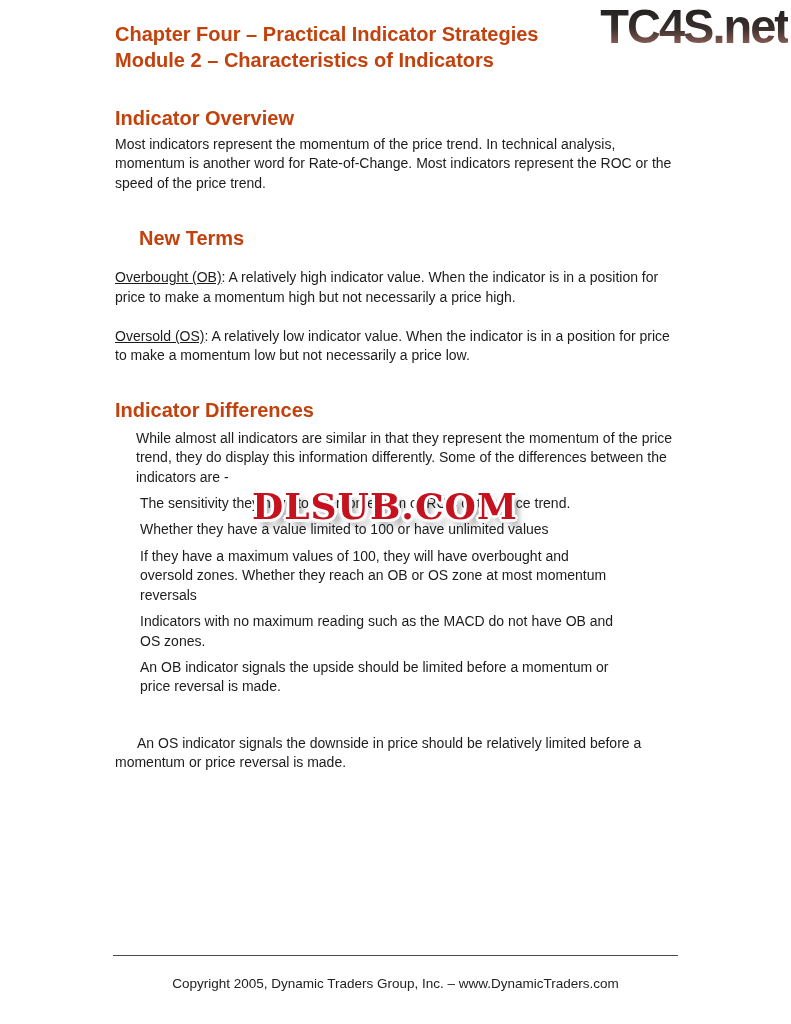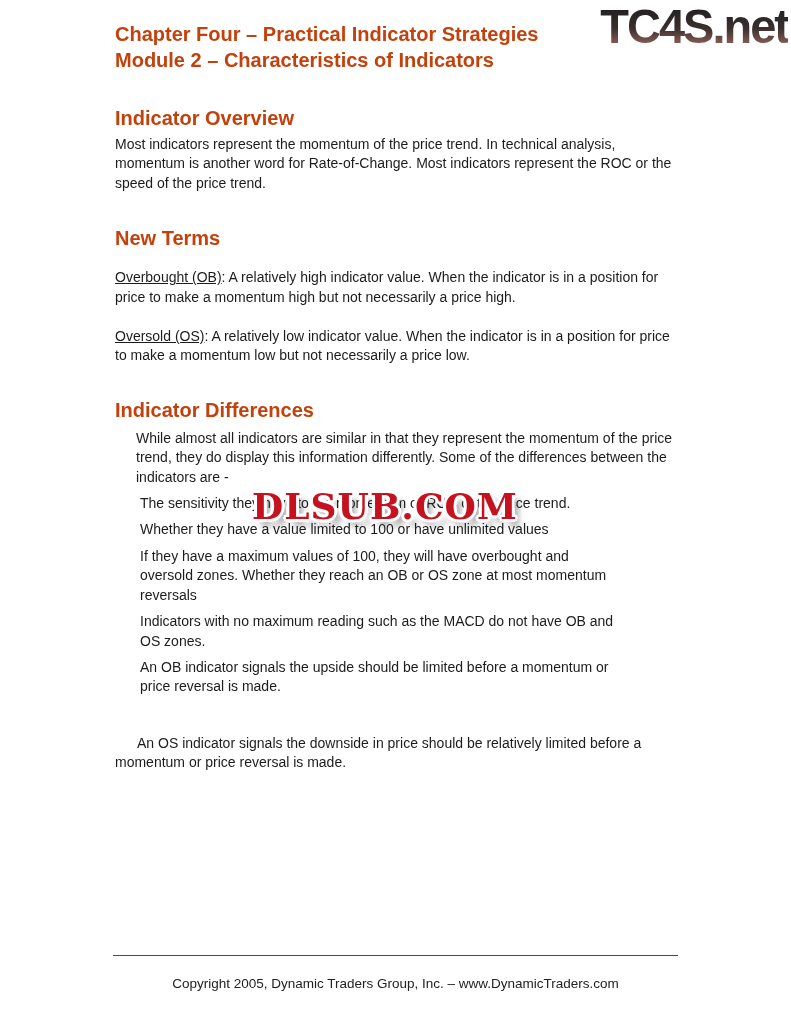--- a/index.html
+++ b/index.html
@@ -31,21 +31,21 @@
   .h {
     font-weight: bold;
     font-size: 20px;
     line-height: 19px;
     margin: 0;
     color: #c2410c;
   }
   .h-chapter  { margin-top: 25px; }
   .h-module   { margin-top: 7px; }
   .h-overview { margin-top: 39px; }
-  .h-newterms { margin-top: 36px; }
+  .h-newterms { margin-top: 36px; margin-left: 24px; }
   .h-diff     { margin-top: 35px; }
 
   .body {
     font-size: 14px;
     line-height: 19.4px;
     margin: 0;
   }
   .indent { text-indent: 22px; }
   .p-1 { margin-top: 7px; }
   .p-2 { margin-top: 9px; }

